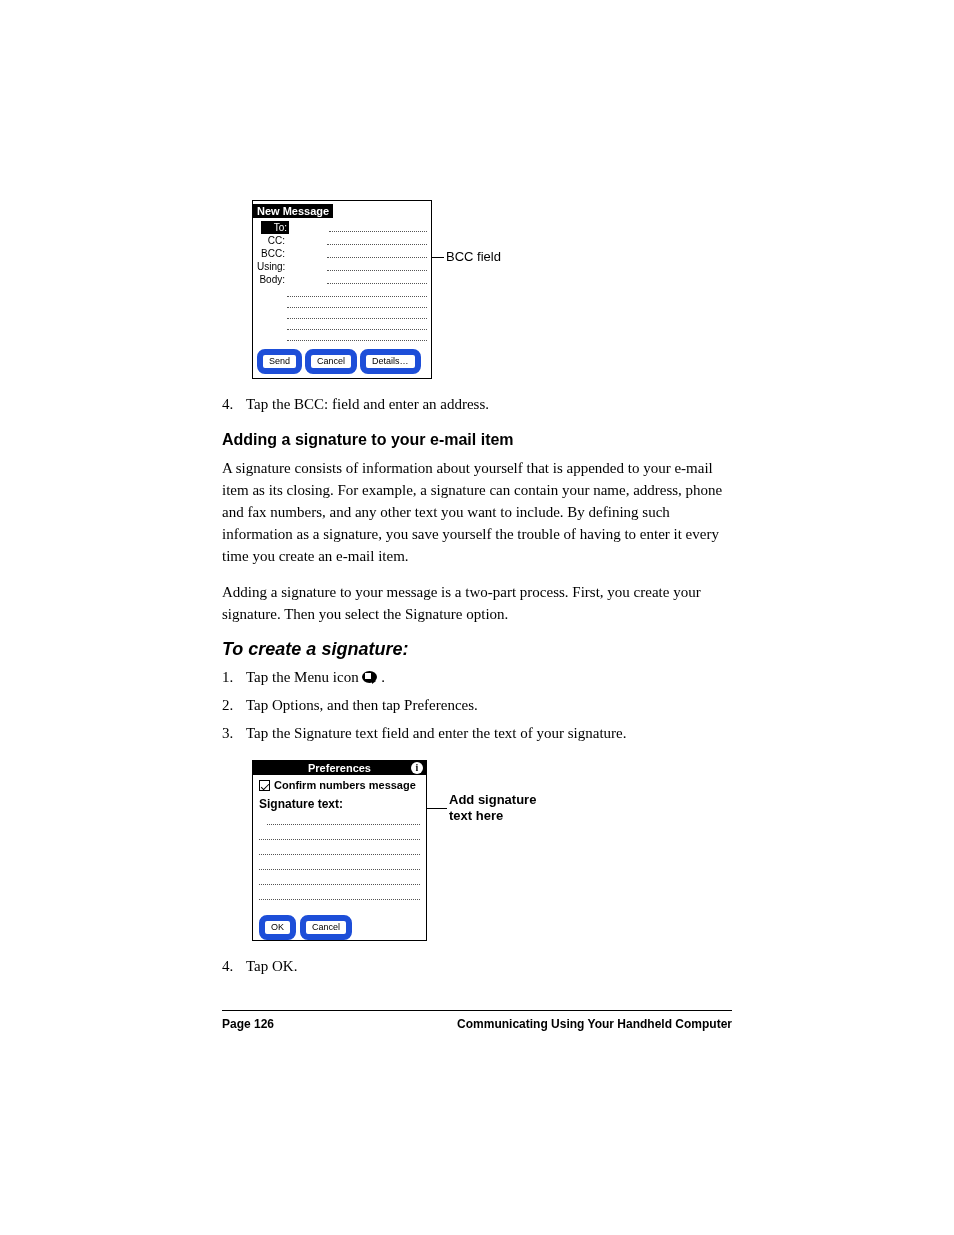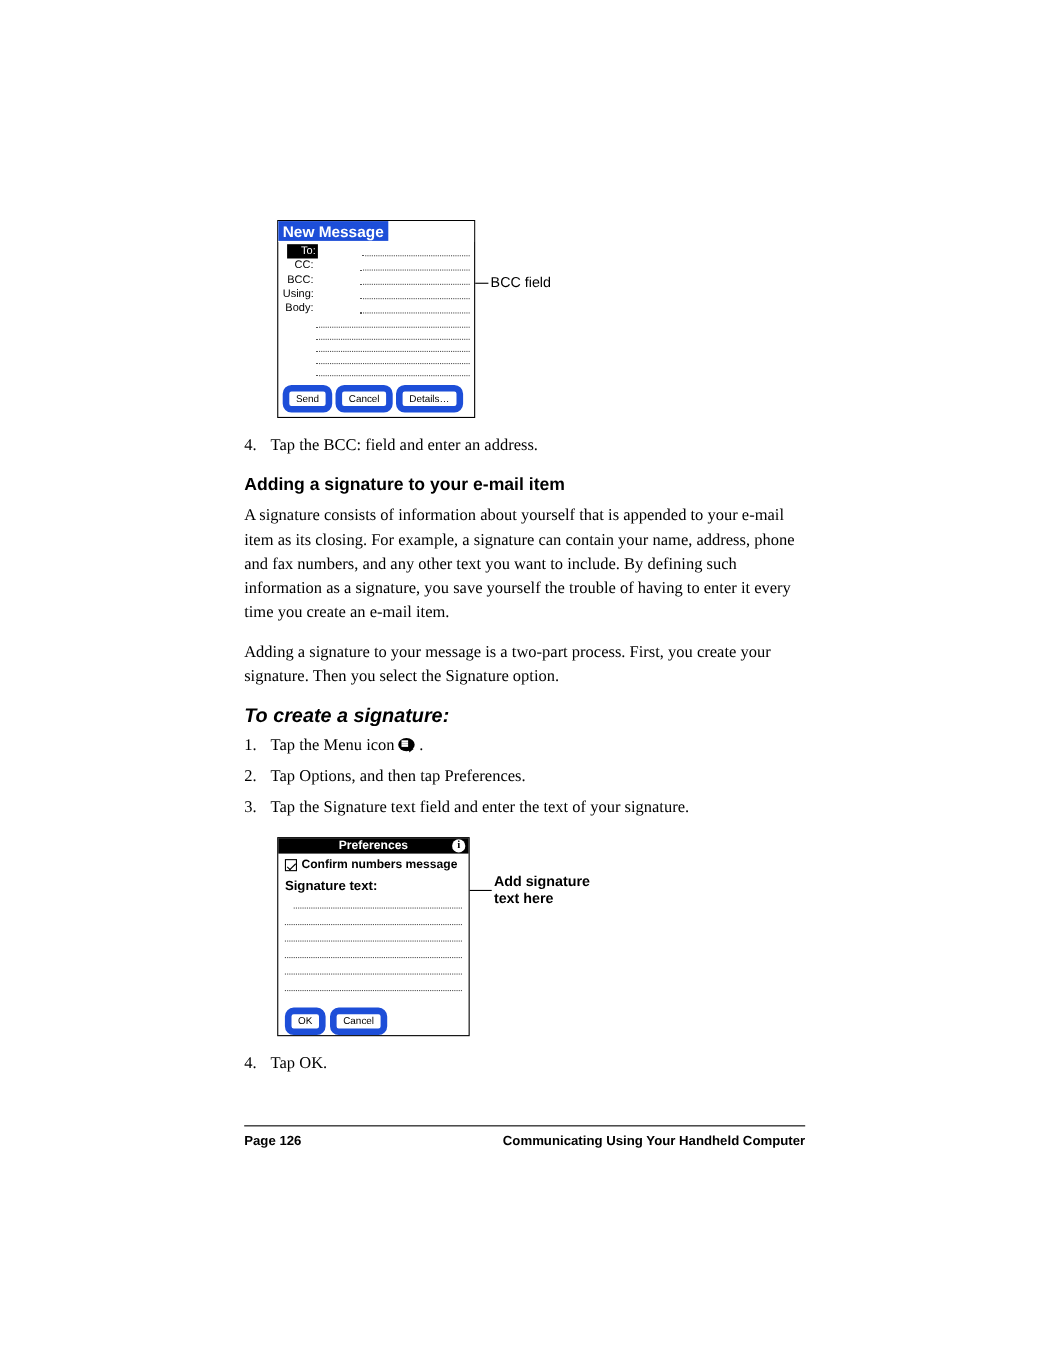--- a/index.html
+++ b/index.html
@@ -25,24 +25,24 @@
     border: 1px solid #000;
     box-sizing: border-box;
     font-family: Arial, Helvetica, sans-serif;
   }
   
   .nm {
     width: 180px;
     margin-left: 30px;
   }
   .nm-title {
-    background: #1d4ed8;
+    background: #000000;
     color: #fff;
     font-weight: bold;
-    font-size: 14px;
+    font-size: 11px;
     padding: 1px 4px;
     display: inline-block;
   }
   .nm-title-wrap { background: #fff; }
   .nm-body { padding: 2px 4px 4px 4px; }
   .nm-row { display: flex; align-items: flex-start; font-size: 10px; line-height: 13px; gap: 38px; }
   .nm-label {
     width: 28px;
     text-align: right;
     padding-right: 2px;
@@ -142,21 +142,21 @@
   .sig-label{ font-weight:bold; font-size:12px; margin-bottom:2px;}
   .sig-lines .dotted{ margin:0 0 3px 0; height:11px;}
   .sig-lines .dotted.first{ margin-left:8px;}
   .pref-buttons{ margin-top:6px; display:flex; gap:4px; justify-content:flex-start; padding-left:6px;}
   .callout-lead2 { width:20px; border-top:1px solid #000; margin-top:48px;}
   .callout-col2 { font-family:Arial,Helvetica,sans-serif; font-weight:bold; font-size:13px; line-height:16px; margin-top:32px; margin-left:2px; max-width:110px;}
   
   .footer {
     position: absolute;
     left: 222px; right: 222px;
-    bottom: 191px;
+    bottom: 204px;
   }
   .footer-rule { border-top: 1.5px solid #000; margin-bottom: 6px; }
   .footer-row {
     display: flex; justify-content: space-between;
     font-family: Arial, Helvetica, sans-serif; font-weight: bold; font-size: 12px;
   }
 </style>
 </head>
 <body>
 

